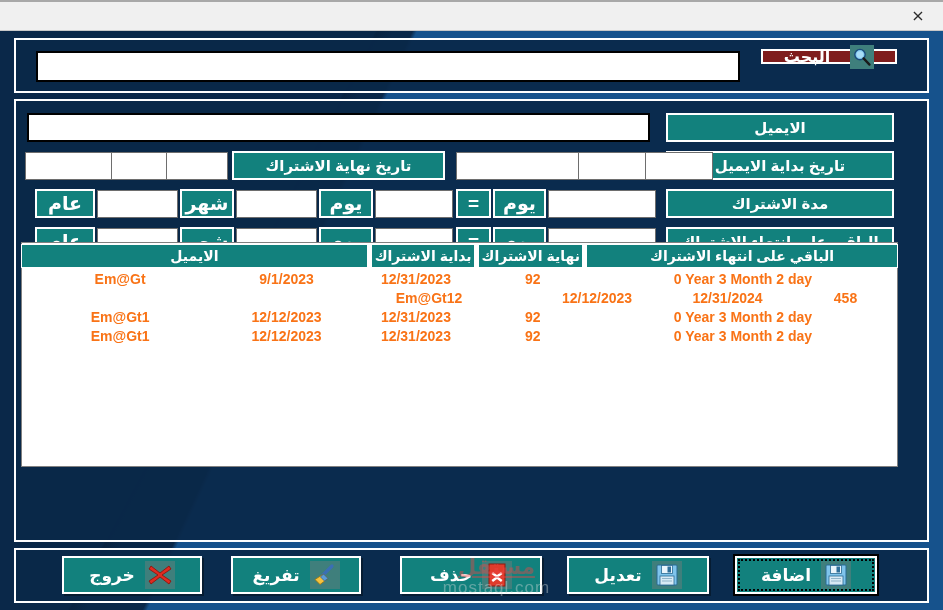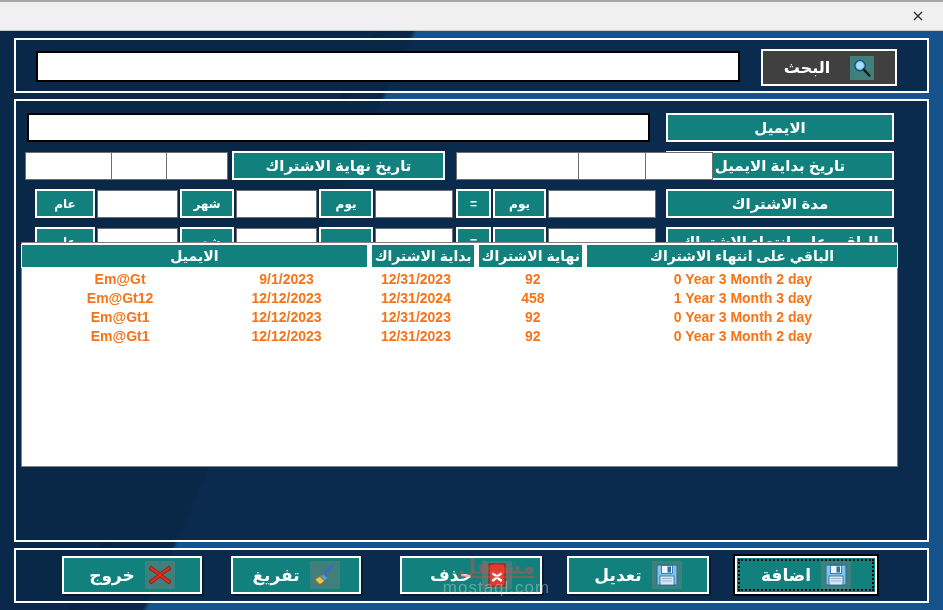--- a/index.html
+++ b/index.html
@@ -113,33 +113,33 @@
     font-weight: bold;
     font-size: 15px;
     display: flex;
     align-items: center;
     justify-content: center;
     text-align: center;
     font-family: "Liberation Sans", "DejaVu Sans", sans-serif;
     white-space: nowrap;
     letter-spacing: 0;
   }
-  .lbl.small { font-size: 12px; }
+  .lbl.small { font-size: 19px; }
 
   
   #search-input {
     left: 20px; top: 11px;
     width: 704px; height: 31px;
     border: 2px solid #000000;
   }
   #search-button {
     position: absolute;
     left: 745px; top: 9px;
-    width: 136px; height: 37px;
-    background: #404040;
+    width: 136px; height: 15px;
+    background: #7f1d1d;
     border: 2px solid #ffffff;
     box-sizing: border-box;
     display: flex;
     flex-direction: row-reverse;
     align-items: center;
     justify-content: center;
     gap: 20px;
     cursor: pointer;
   }
   #search-button .btn-text {
@@ -361,21 +361,20 @@
       </div>
     <div id="table-body">
         <div class="trow">
           <div class="td" style="width: 313px;">0 Year 3 Month 2 day</div>
           <div class="td" style="width: 105px;">92</div>
           <div class="td" style="width: 125px;">12/31/2023</div>
           <div class="td" style="width: 130px;">9/1/2023</div>
           <div class="td" style="width: 200px;">Em@Gt</div>
         </div>
         <div class="trow">
-          <div class="td" style="width: 313px;">1 Year 3 Month 3 day</div>
           <div class="td" style="width: 105px;">458</div>
           <div class="td" style="width: 125px;">12/31/2024</div>
           <div class="td" style="width: 130px;">12/12/2023</div>
           <div class="td" style="width: 200px;">Em@Gt12</div>
         </div>
         <div class="trow">
           <div class="td" style="width: 313px;">0 Year 3 Month 2 day</div>
           <div class="td" style="width: 105px;">92</div>
           <div class="td" style="width: 125px;">12/31/2023</div>
           <div class="td" style="width: 130px;">12/12/2023</div>

